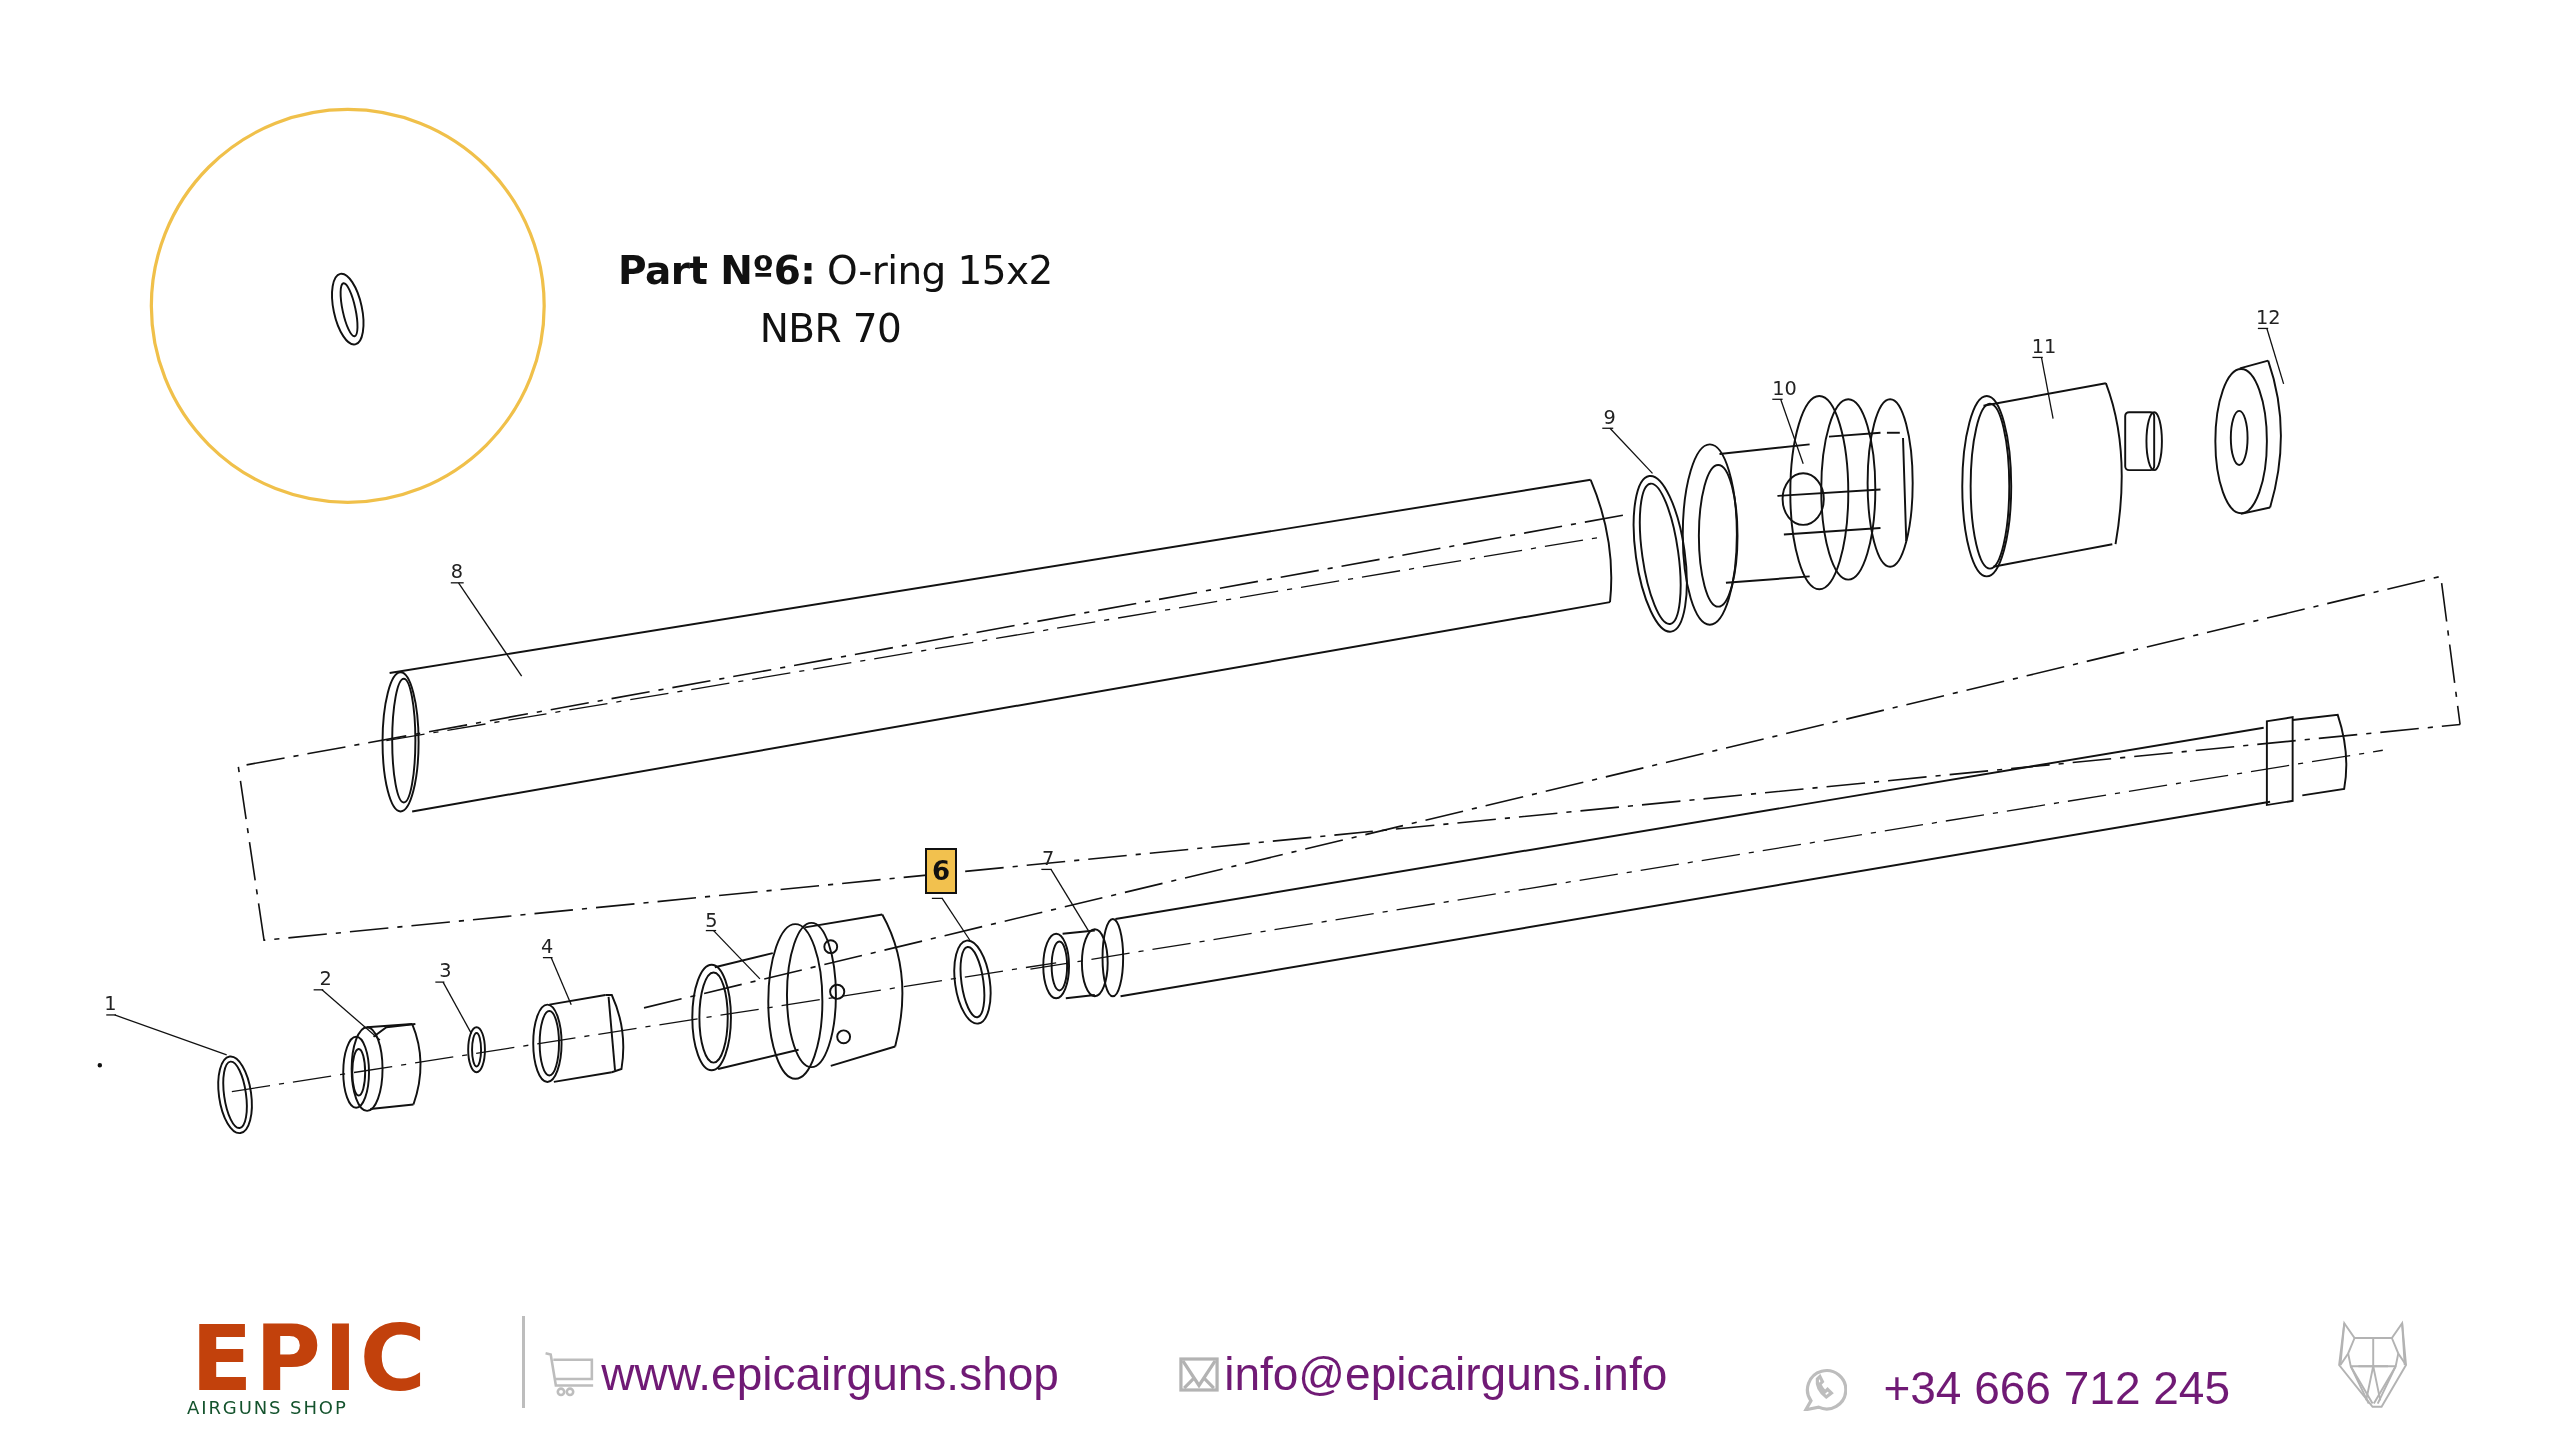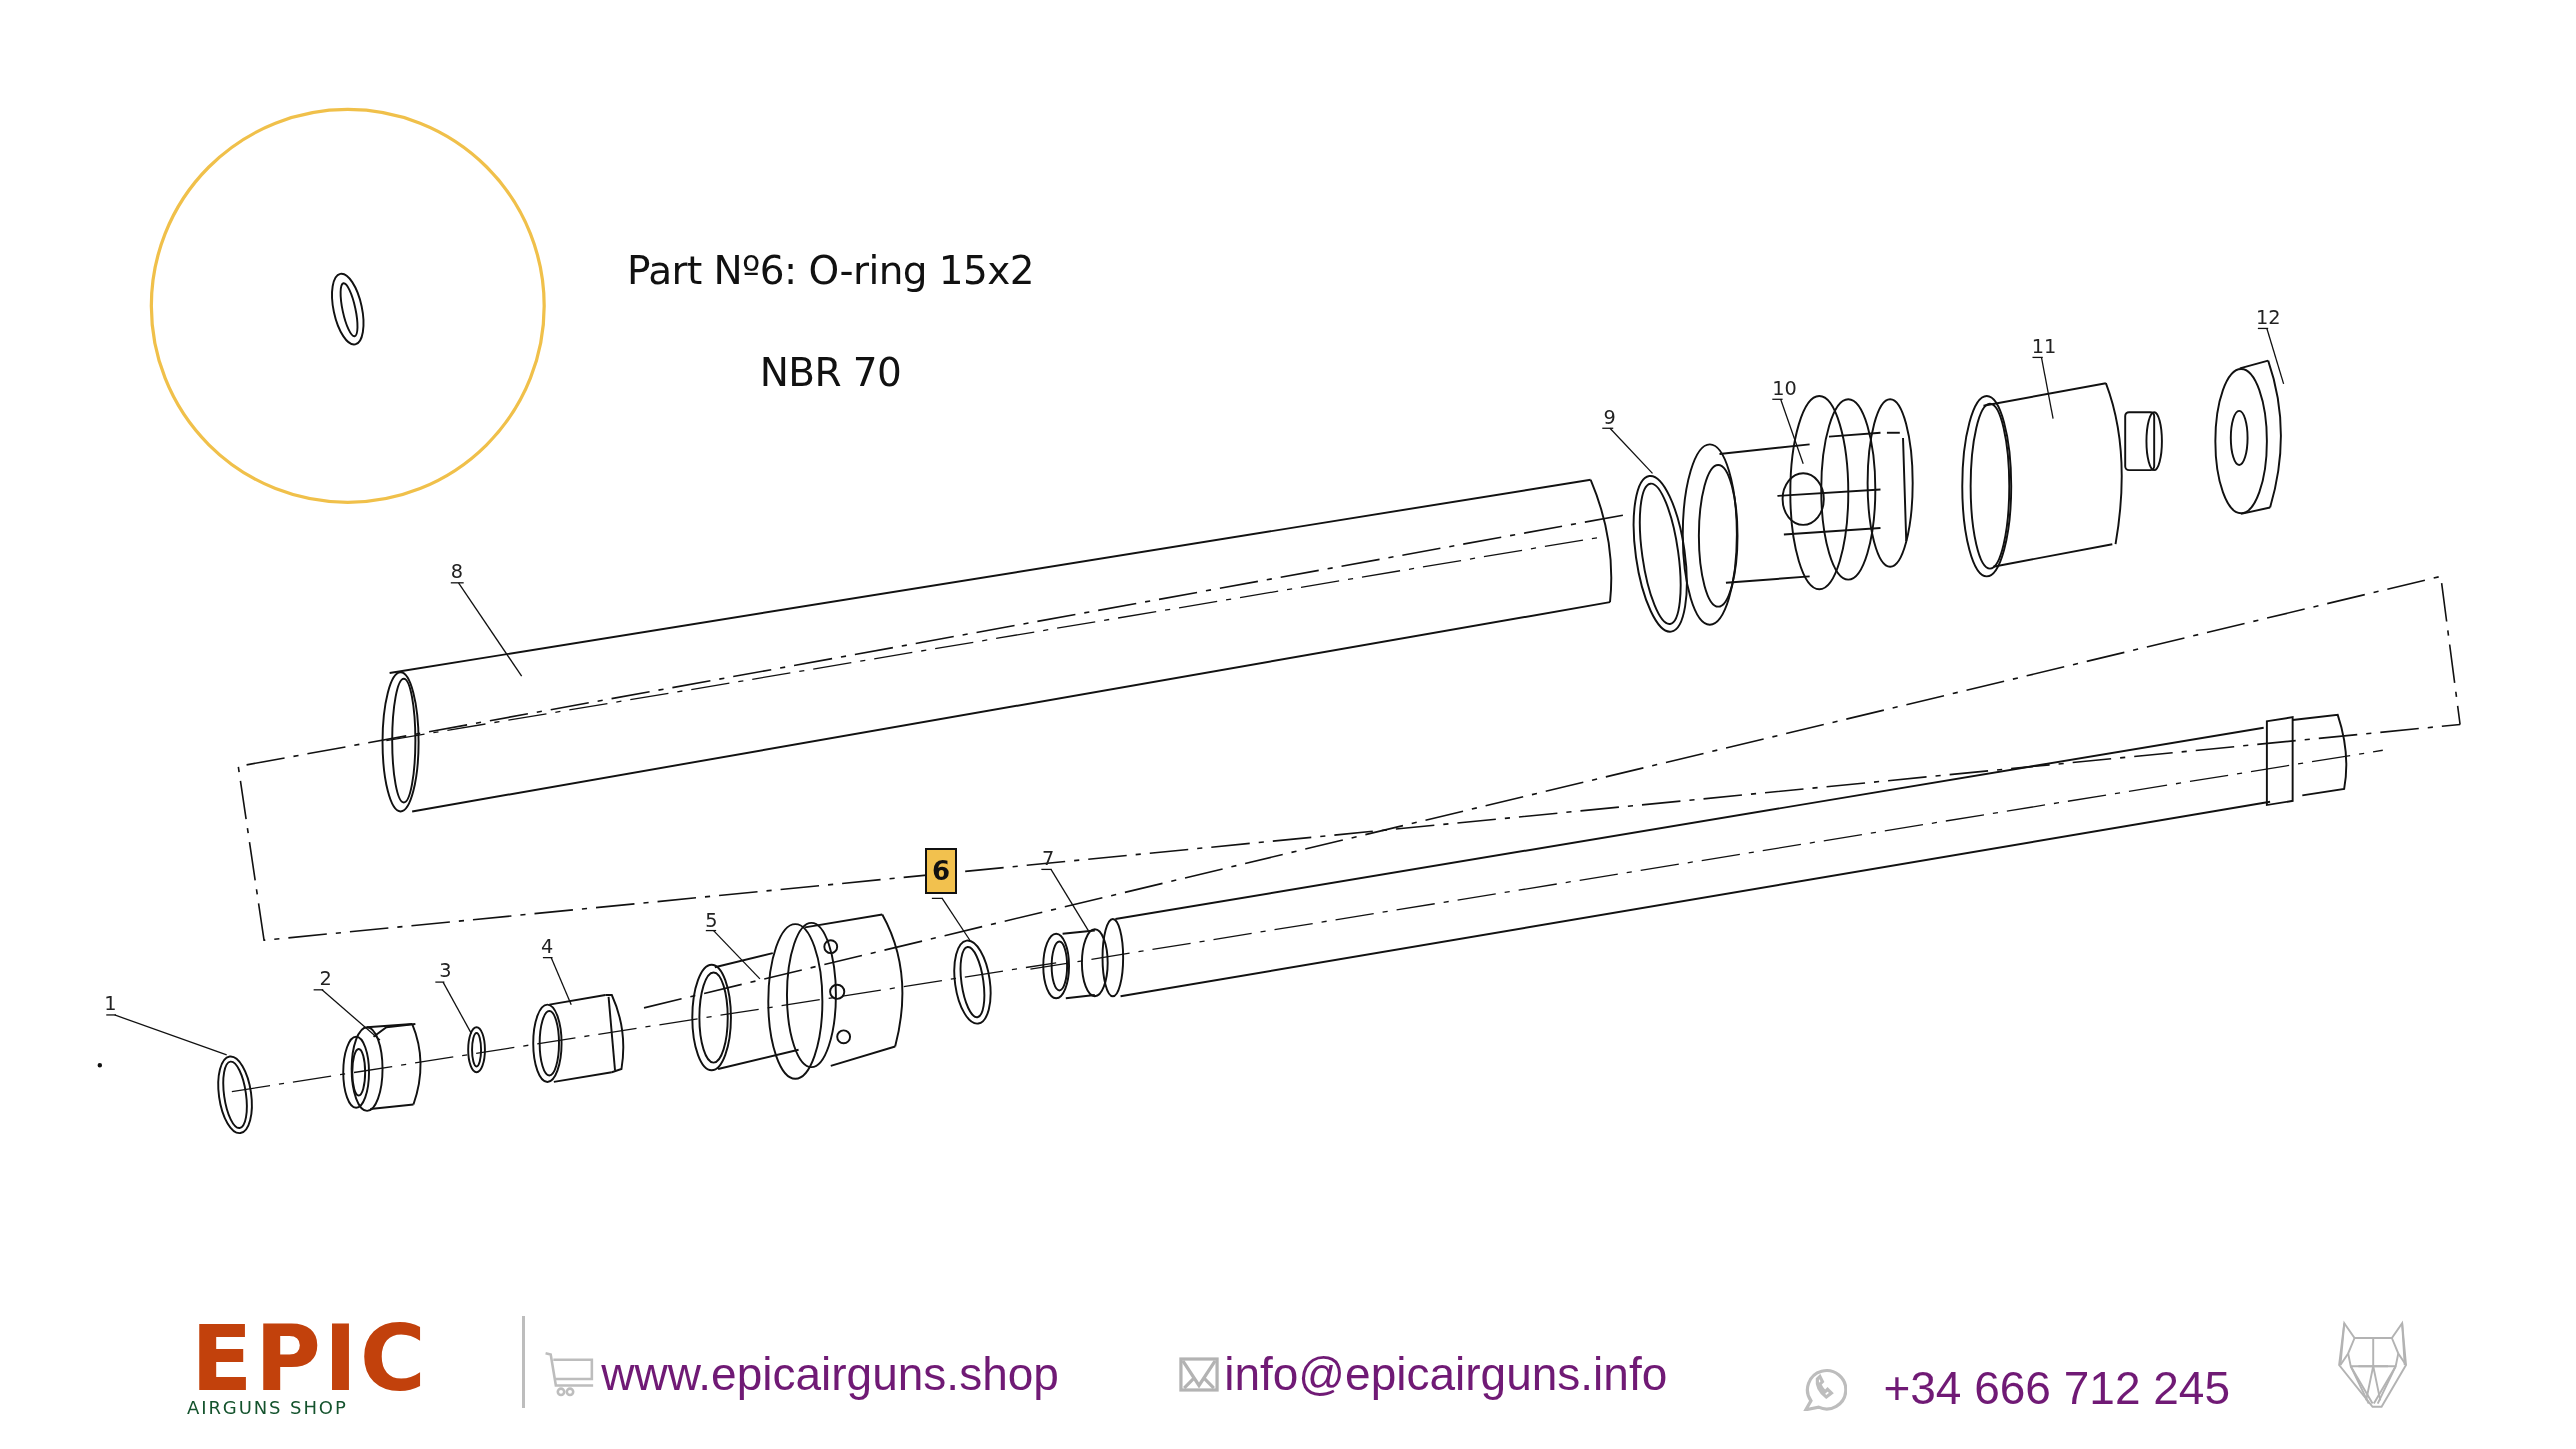--- a/index.html
+++ b/index.html
@@ -1,21 +1,21 @@
 <!DOCTYPE html>
 <html style="font-size:10.3px"><head>
 <meta charset="utf-8">
 <style>
   html, body { margin:0; padding:0; background:#ffffff; }
   body { width:2576px; height:1449px; position:relative; overflow:hidden; font-family:"Liberation Sans", sans-serif; }
   .abs { position:absolute; }
   #diagram { position:absolute; left:0; top:0; width:2576px; height:1449px; }
   .title-line1 { left:618px; top:248px; width:425px; text-align:center; font-size:39px; color:#111; white-space:nowrap; font-family:"DejaVu Sans", sans-serif; letter-spacing:-0.6px; }
-  .title-line1 b { font-weight:normal; }
-  .title-line2 { left:618px; top:306px; width:425px; text-align:center; font-size:39px; color:#111; font-family:"DejaVu Sans", sans-serif; letter-spacing:-0.6px;margin-top:44px; }
+  .title-line1 b { font-weight:bold; }
+  .title-line2 { left:618px; top:306px; width:425px; text-align:center; font-size:39px; color:#111; font-family:"DejaVu Sans", sans-serif; letter-spacing:-0.6px; }
   .callout { font-family:"DejaVu Sans", sans-serif; font-size:30px; fill:#222; }
   .hl-box { left:925px; top:848px; width:32px; height:46px; background:#f2c14e; border:2.6px solid #111; box-sizing:border-box; display:flex; align-items:center; justify-content:center; font-weight:bold; font-size:26px; color:#111; font-family:"DejaVu Sans", sans-serif; }
   .logo-word { left:191px; top:1314px; font-size:90px; font-weight:bold; color:#c2410c; letter-spacing:2.6px; font-family:"DejaVu Sans", sans-serif; line-height:1; }
   .logo-sub { left:187px; top:1397px; font-size:18px; color:#14532d; letter-spacing:1.9px; font-family:"DejaVu Sans", sans-serif; }
   .divider { left:522px; top:1316px; width:3.2px; height:92px; background:#bdbdbd; }
   .contact { font-size:46px; color:#701a75; font-family:"Liberation Sans", sans-serif; white-space:nowrap; display:flex; align-items:center; gap:5.2px; line-height:1; }
   .c-web { left:544px; top:1351px; }
   .c-mail { left:1179px; top:1351px; }
   .c-phone { left:1803px; top:1365px; }
   .wolf { left:2335px; top:1320px; width:97px; height:90px; }

